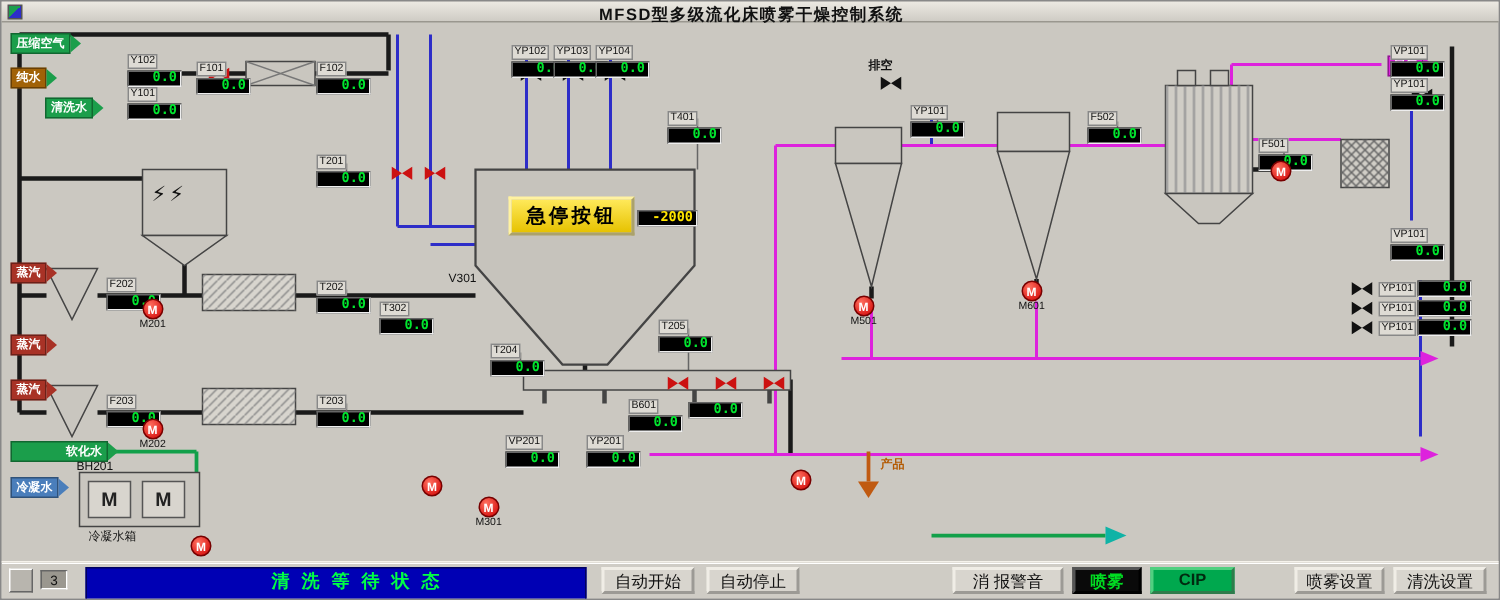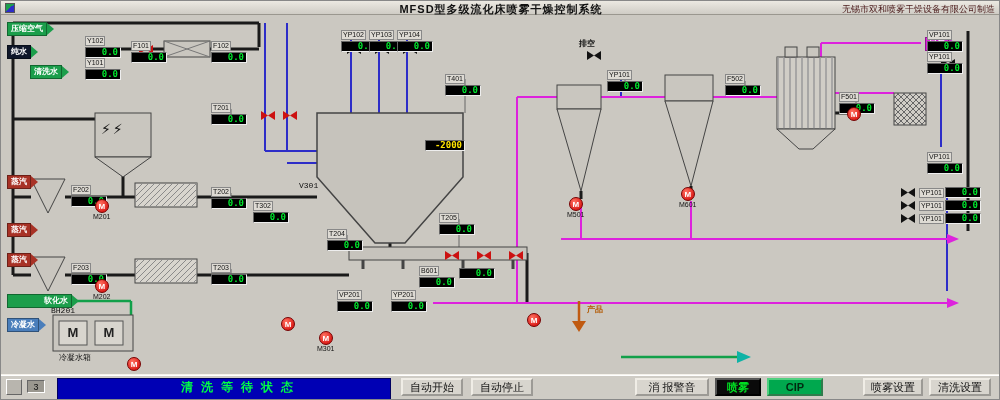--- a/index.html
+++ b/index.html
@@ -46,21 +46,21 @@
   .display.inline .dtag { margin-bottom:0; }
 
   .pump { position:absolute; z-index:12; text-align:center; cursor:pointer; }
   .pcirc { width:14px; height:14px; border-radius:50%; margin:0 auto;
     background:radial-gradient(circle at 35% 30%,#ff7060,#cf0000); border:1px solid #700;
     color:#fff; font-size:8px; font-weight:bold; line-height:13px; text-align:center; }
   .ptag { font-size:7px; color:#111; line-height:8px; }
 
   .valve { position:absolute; z-index:11; line-height:0; cursor:pointer; }
 
-  .dlabel { position:absolute; z-index:12; font-size:8px; line-height:9px; white-space:nowrap;font-family:Liberation Mono, monospace; }
+  .dlabel { position:absolute; z-index:12; font-size:8px; line-height:9px; white-space:nowrap; }
 
   .bolt { position:absolute; left:100px; top:120px; z-index:11; font-size:14px; color:#111; letter-spacing:2px; }
   .motor-m { position:absolute; top:320px; width:28px; height:24px; z-index:11;
     font-size:13px; font-weight:bold; color:#222; text-align:center; line-height:24px; }
 
   
   .statusbar { position:absolute; left:0; bottom:0; width:1000px; height:25px;
     background:#cfccc5; border-top:1px solid #f5f2eb; box-shadow:inset 0 1px 0 #fff; z-index:60; }
   .sb-icon { position:absolute; left:5px; top:4px; width:16px; height:16px;
     background:#b8b5ae; border:1px solid; border-color:#fff #666 #666 #fff; cursor:pointer; }
@@ -76,21 +76,20 @@
   .sb-btn.green { background:#00a84e; color:#002a10; border:2px outset #50d080; font-weight:bold; }
 </style>
 </head>
 <body>
 
 <div class="screen">
 
   <div class="titlebar">
     <span class="tb-icon"></span>
     <span class="tb-title">MFSD型多级流化床喷雾干燥控制系统</span>
-    <span class="tb-maker">无锡市双和喷雾干燥设备有限公司制造</span>
   </div>
 
   <div id="diagram">
 
     <svg id="pipes" width="1000" height="400">
       <defs>
         <pattern id="diag" width="6" height="6" patternUnits="userSpaceOnUse">
           <path d="M0,6 L6,0" stroke="#8a8a8a" stroke-width="1"></path>
         </pattern>
         <pattern id="cross" width="6" height="6" patternUnits="userSpaceOnUse">
@@ -163,27 +162,28 @@
         <rect x="52" y="314" width="80" height="36" fill="#c9c6bf" stroke="#444"></rect>
         <rect x="58" y="320" width="28" height="24" fill="#d8d5ce" stroke="#555"></rect>
         <rect x="94" y="320" width="28" height="24" fill="#d8d5ce" stroke="#555"></rect>
       </g>
     </svg>
 
     <div class="bolt">⚡⚡</div>
     <div class="motor-m" style="left:58px">M</div>
     <div class="motor-m" style="left:94px">M</div>
 
+    <button class="estop">急停按钮</button>
 
   <div class="callout" style="left: 6px; top: 21px;">
         <span class="cl-box" style="background: rgb(27, 158, 75);">压缩空气</span>
         <span class="cl-arrow" style="border-left-color: rgb(27, 158, 75);"></span>
       </div>
       <div class="callout" style="left: 6px; top: 44px;">
-        <span class="cl-box" style="background: #0f172a;">纯水</span>
+        <span class="cl-box" style="background: #a16207;">纯水</span>
         <span class="cl-arrow" style="border-left-color: rgb(27, 158, 75);"></span>
       </div>
       <div class="callout" style="left: 6px; top: 64px;">
         <span class="cl-box" style="background: rgb(27, 158, 75); margin-left: 23px;">清洗水</span>
         <span class="cl-arrow" style="border-left-color: rgb(27, 158, 75);"></span>
       </div>
       <div class="callout" style="left: 6px; top: 174px;">
         <span class="cl-box" style="background: rgb(168, 50, 38);">蒸汽</span>
         <span class="cl-arrow" style="border-left-color: rgb(168, 50, 38);"></span>
       </div>

